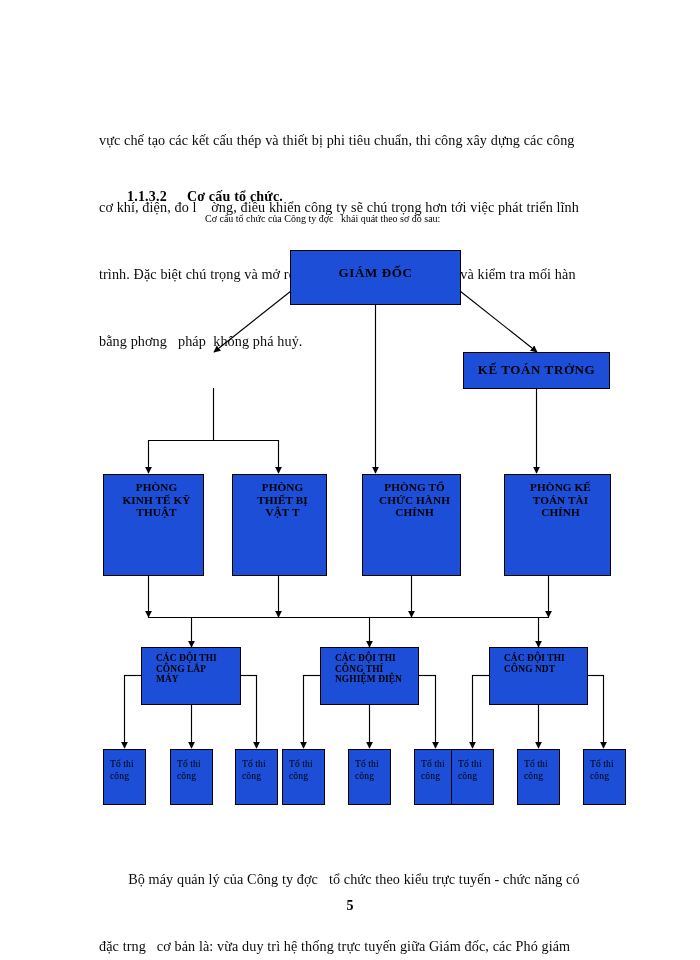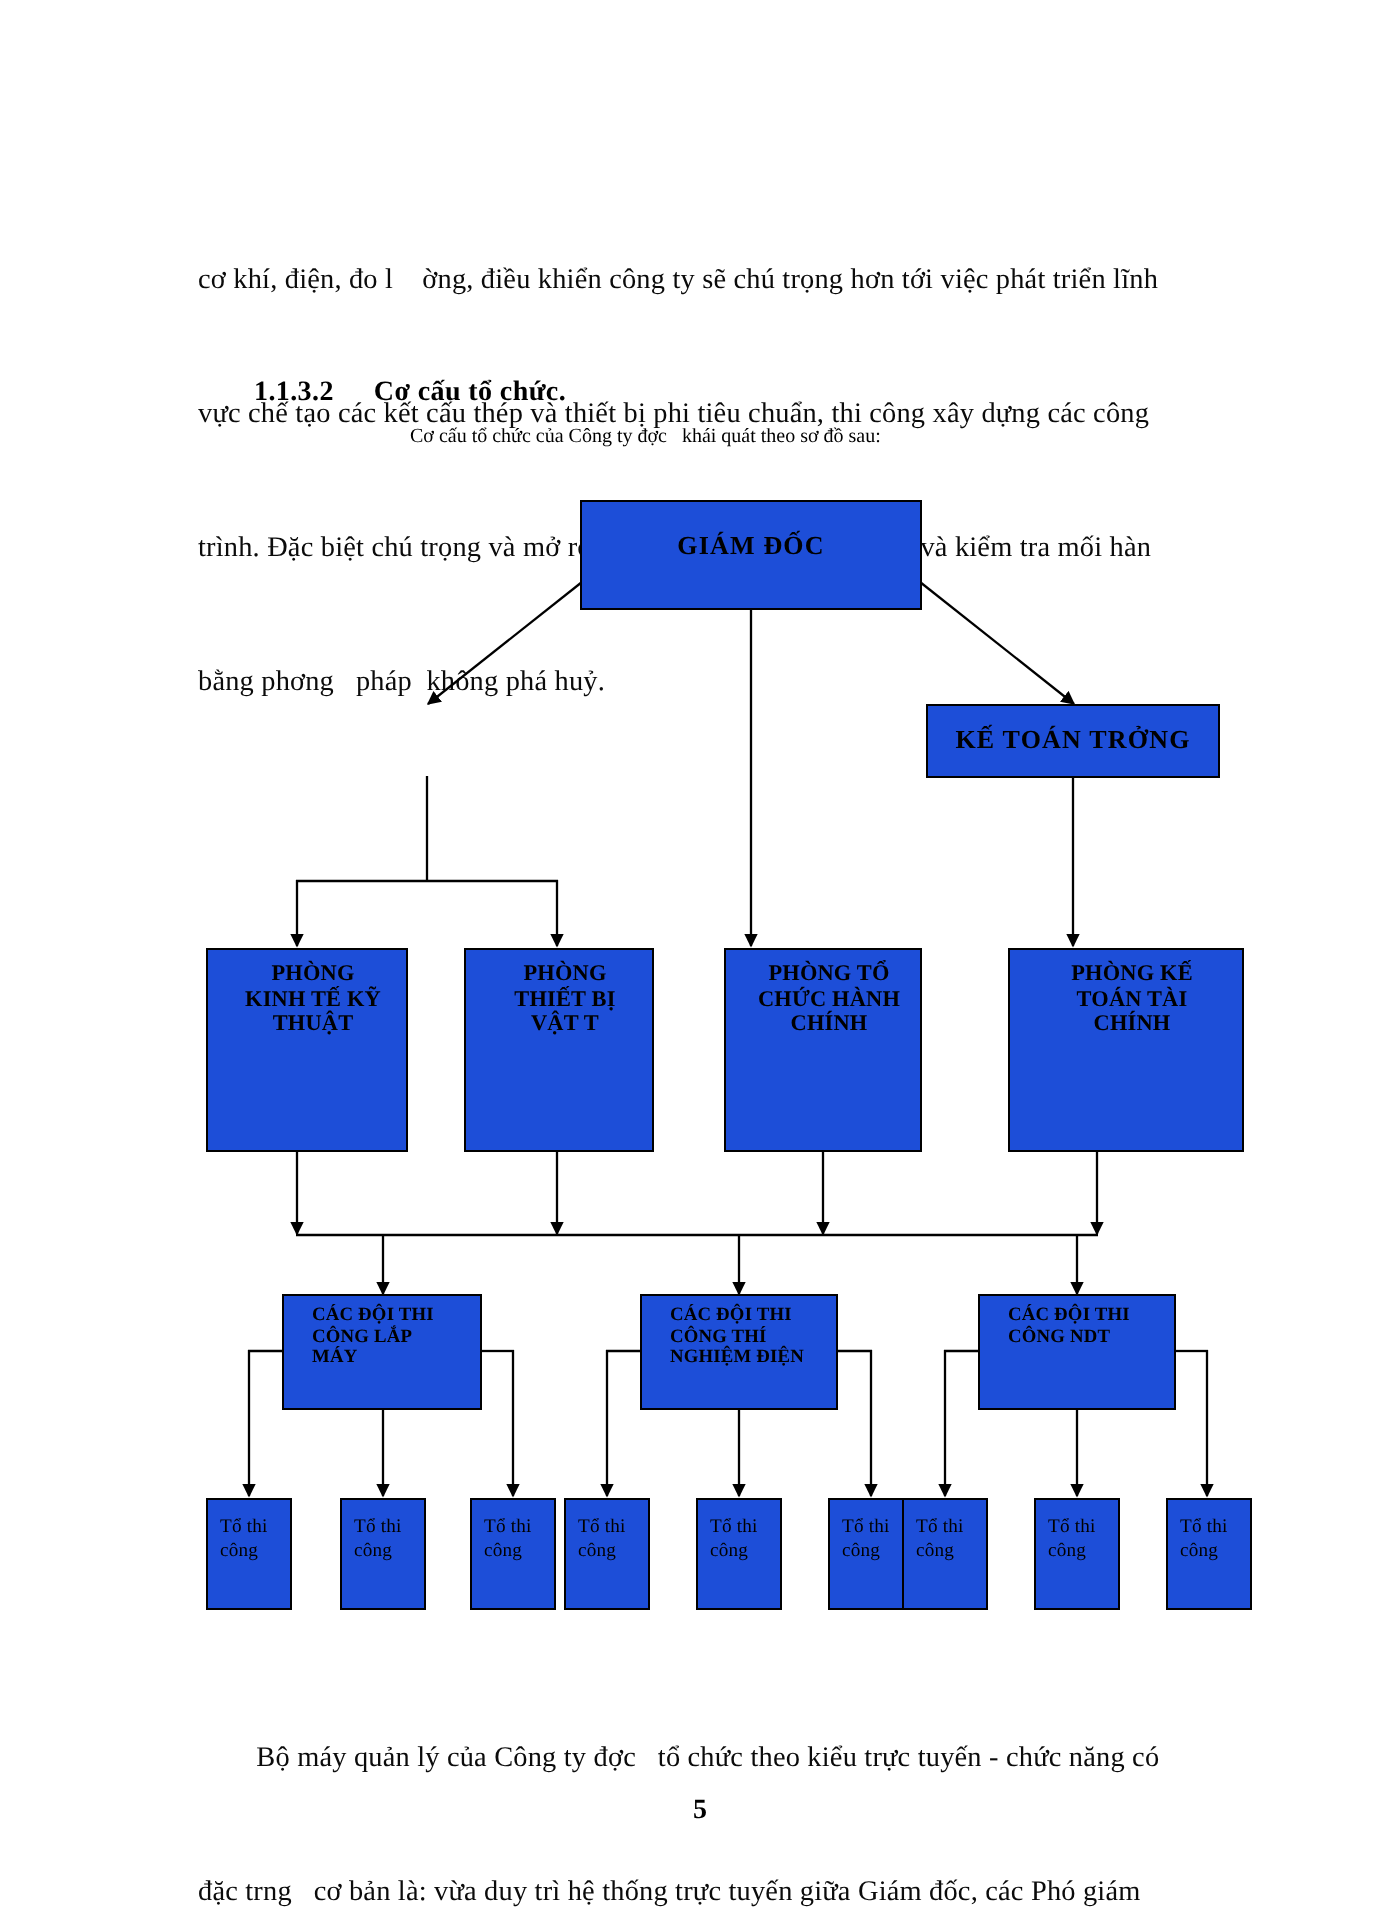--- a/index.html
+++ b/index.html
@@ -120,22 +120,22 @@
     line-height: 12px;
     margin: 8px 0 0 6px;
   }
 </style>
 </head>
 <body>
 
 <div id="page">
 
   <div class="para" id="intro-paragraph">
+    <span class="para-line">vực chế tạo các kết cấu thép và thiết bị phi tiêu chuẩn, thi công xây dựng các công</span>
     <span class="para-line">cơ khí, điện, đo l    ờng, điều khiển công ty sẽ chú trọng hơn tới việc phát triển lĩnh</span>
-    <span class="para-line">vực chế tạo các kết cấu thép và thiết bị phi tiêu chuẩn, thi công xây dựng các công</span>
     <span class="para-line">trình. Đặc biệt chú trọng và mở rộng công tác thí nghiệm điện và kiểm tra mối hàn</span>
     <span class="para-line">bằng phơng   pháp  không phá huỷ.</span>
   </div>
 
   <div id="section-heading"><span class="num">1.1.3.2</span><span>Cơ cấu tổ chức.</span></div>
 
   <div id="chart-caption">Cơ cấu tổ chức của Công ty đợc   khái quát theo sơ đồ sau:</div>
 
   <div id="org-chart">
 
@@ -208,21 +208,21 @@
     <div class="node node-dept" style="left:232px; top:239px; width:95px; height:102px;">
       <span class="label">PHÒNG
 THIẾT BỊ
 VẬT T</span>
     </div>
     <div class="node node-dept" style="left:362px; top:239px; width:99px; height:102px;">
       <span class="label">PHÒNG TỔ
 CHỨC HÀNH
 CHÍNH</span>
     </div>
-    <div class="node node-dept" style="left:504px; top:239px; width:118px; height:102px;">
+    <div class="node node-dept" style="left:504px; top:239px; width:107px; height:102px;">
       <span class="label">PHÒNG KẾ
 TOÁN TÀI
 CHÍNH</span>
     </div>
 
     <div class="node node-team" style="left:141px; top:412px; width:100px; height:58px;">
       <span class="label">CÁC ĐỘI THI
 CÔNG LẮP
 MÁY</span>
     </div>

